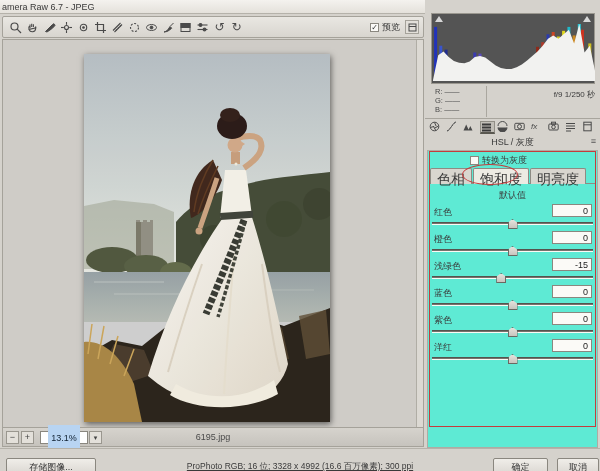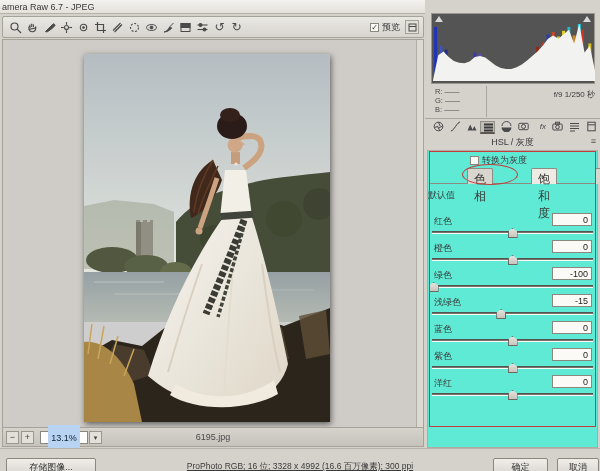--- a/index.html
+++ b/index.html
@@ -36,37 +36,37 @@
   .histo svg { position:absolute; left:1px; bottom:1px; }
   .clip { position:absolute; top:2px; width:0; height:0; border-left:4px solid transparent; border-right:4px solid transparent; border-bottom:6px solid #d8d8d8; }
   .clip.l { left:3px; } .clip.r { right:3px; }
 
   .exif { position:absolute; left:6px; top:86px; width:164px; height:31px; display:flex; }
   .rgb { width:56px; padding:1px 4px; font-size:7.5px; color:#4a4a4a; line-height:9px; border-right:1px solid #aaa79f; }
   .shoot { flex:1; text-align:right; font-size:8px; color:#3a3a3a; line-height:13px; padding-top:2px; }
   .exif-sep { position:absolute; left:0; top:118px; width:175px; border-top:1px solid #a8a59d; }
 
   .tabicons { position:absolute; left:4px; top:121px; width:168px; height:14px; display:flex; gap:2px; }
-  .ptab { width:15px; height:13px; display:flex; align-items:center; justify-content:flex-end; border-bottom:2px solid transparent; }
+  .ptab { width:15px; height:13px; display:flex; align-items:center; justify-content:flex-start; border-bottom:2px solid transparent; }
   .ptab.sel { background:#c2bfb8; border:1px solid #918e86; border-bottom:2px solid #5a5850; }
   .ptab .fx { font-size:8px; font-style:italic; color:#4a4a4a; }
 
   .ptitle { position:absolute; left:0; top:136px; width:175px; height:12px; text-align:center; font-size:9px; color:#3a3a3a; }
   .pmenu { position:absolute; right:4px; top:0; font-size:9px; color:#555; }
 
   .pcontent { position:absolute; left:2px; top:150px; width:171px; height:298px; background:#5eead4; border:1px solid #aeaba3; }
   .ann-rect { position:absolute; left:1px; top:0px; width:167px; height:276px; border:1px solid #c43c3c; pointer-events:none; z-index:5; }
   .gray-check { position:absolute; left:42px; top:3px; display:flex; align-items:center; gap:3px; font-size:9px; color:#3a3a3a; }
   .subtabs { position:absolute; left:2px; top:17px; width:165px; height:16px; display:flex; border-bottom:1px solid #8e8b83; }
-  .stab { padding:2px 6px 0; font-size:12px; color:#3a3a3a; border:1px solid #8e8b83; border-bottom:none; background:#d9d6cf; margin-right:1px; border-radius:2px 2px 0 0; height:16px;margin-left:37px; }
+  .stab { padding:2px 6px 0; font-size:14px; color:#3a3a3a; border:1px solid #8e8b83; border-bottom:none; background:#d9d6cf; margin-right:1px; border-radius:2px 2px 0 0; height:16px; }
   .stab.active { background:#edebe3; position:relative; z-index:2; }
   .ann-ellipse { position:absolute; left:34px; top:13px; width:56px; height:21px; border:1px solid #c43c3c; border-radius:50%; pointer-events:none; z-index:6; }
-  .defaults { position:absolute; left:0; top:38px; width:169px; font-size:9px; color:#3a3a3a; }
-
-  .sliders { position:absolute; left:0; top:62px; width:169px; }
+  .defaults { position:absolute; left:0; top:38px; width:169px; text-align:center; font-size:9px; color:#3a3a3a; }
+
+  .sliders { position:absolute; left:0; top:53px; width:169px; }
   .srow { position:relative; height:27px; }
   .slabel { position:absolute; left:6px; top:2px; font-size:9px; color:#3a3a3a; }
   .svalue { position:absolute; right:5px; top:0px; width:40px; height:13px; border:1px solid #8a877f; background:#fbfaf7; font-size:9px; line-height:12px; text-align:right; padding-right:3px; color:#222; }
   .strack { position:absolute; left:4px; right:4px; top:18px; height:3px; background:#76736d; border-bottom:1px solid #fbfaf5; border-top:1px solid #55534e; }
   .sthumb { position:absolute; top:-4px; width:10px; height:10px; background:linear-gradient(#e5e2dc,#c8c5bf); border:1px solid #6b6862; clip-path:polygon(50% 0,100% 38%,100% 100%,0 100%,0 38%); }
 
   .footer { position:absolute; left:0; top:448px; width:600px; height:23px; background:#d5d2cc; border-top:1px solid #b5b2aa; }
   .btn { position:absolute; top:9px; height:18px; border:1px solid #8a877f; border-radius:2px; background:linear-gradient(#f0eee9,#d9d6d0); font-size:9px; text-align:center; line-height:16px; color:#333; }
   .save-btn { left:6px; width:90px; }
   .ok-btn { left:493px; width:55px; }
@@ -376,27 +376,20 @@
             </span>
         </div>
         <div class="srow">
           <span class="slabel">橙色</span>
           <span class="svalue">0</span>
           <span class="strack">
               <span class="sthumb" style="left: calc(50% - 5px);"></span>
             </span>
         </div>
         <div class="srow">
-          <span class="slabel">绿色</span>
-          <span class="svalue">-100</span>
-          <span class="strack">
-              <span class="sthumb" style="left: calc(1% - 5px);"></span>
-            </span>
-        </div>
-        <div class="srow">
           <span class="slabel">浅绿色</span>
           <span class="svalue">-15</span>
           <span class="strack">
               <span class="sthumb" style="left: calc(43% - 5px);"></span>
             </span>
         </div>
         <div class="srow">
           <span class="slabel">蓝色</span>
           <span class="svalue">0</span>
           <span class="strack">

